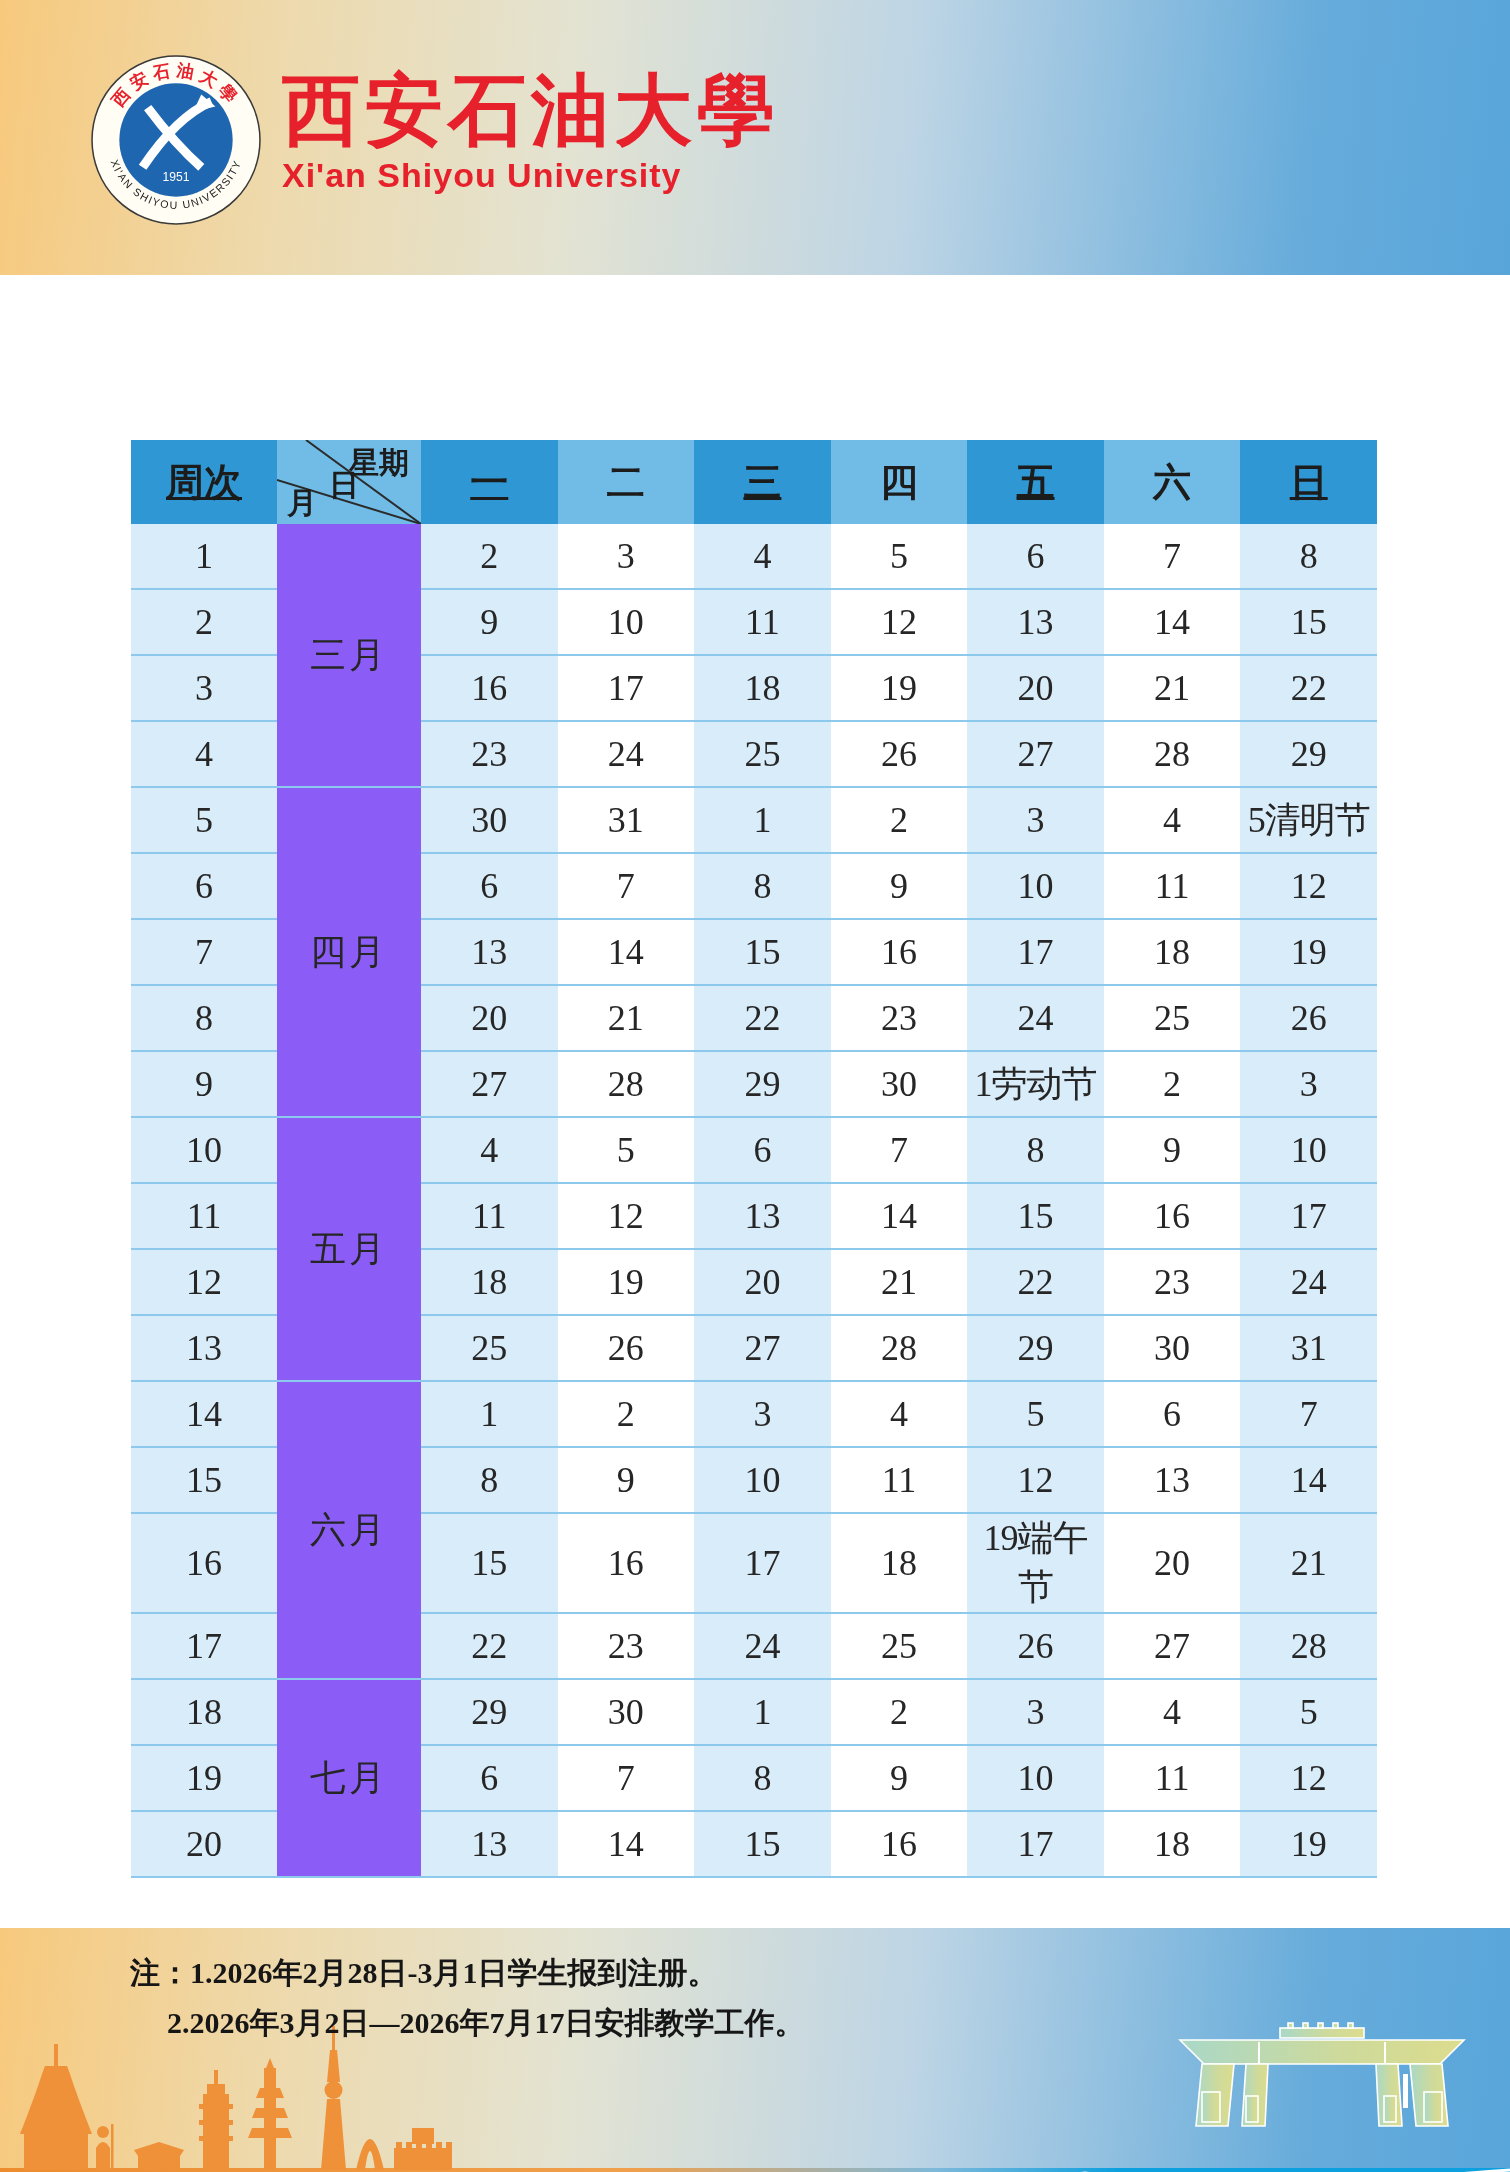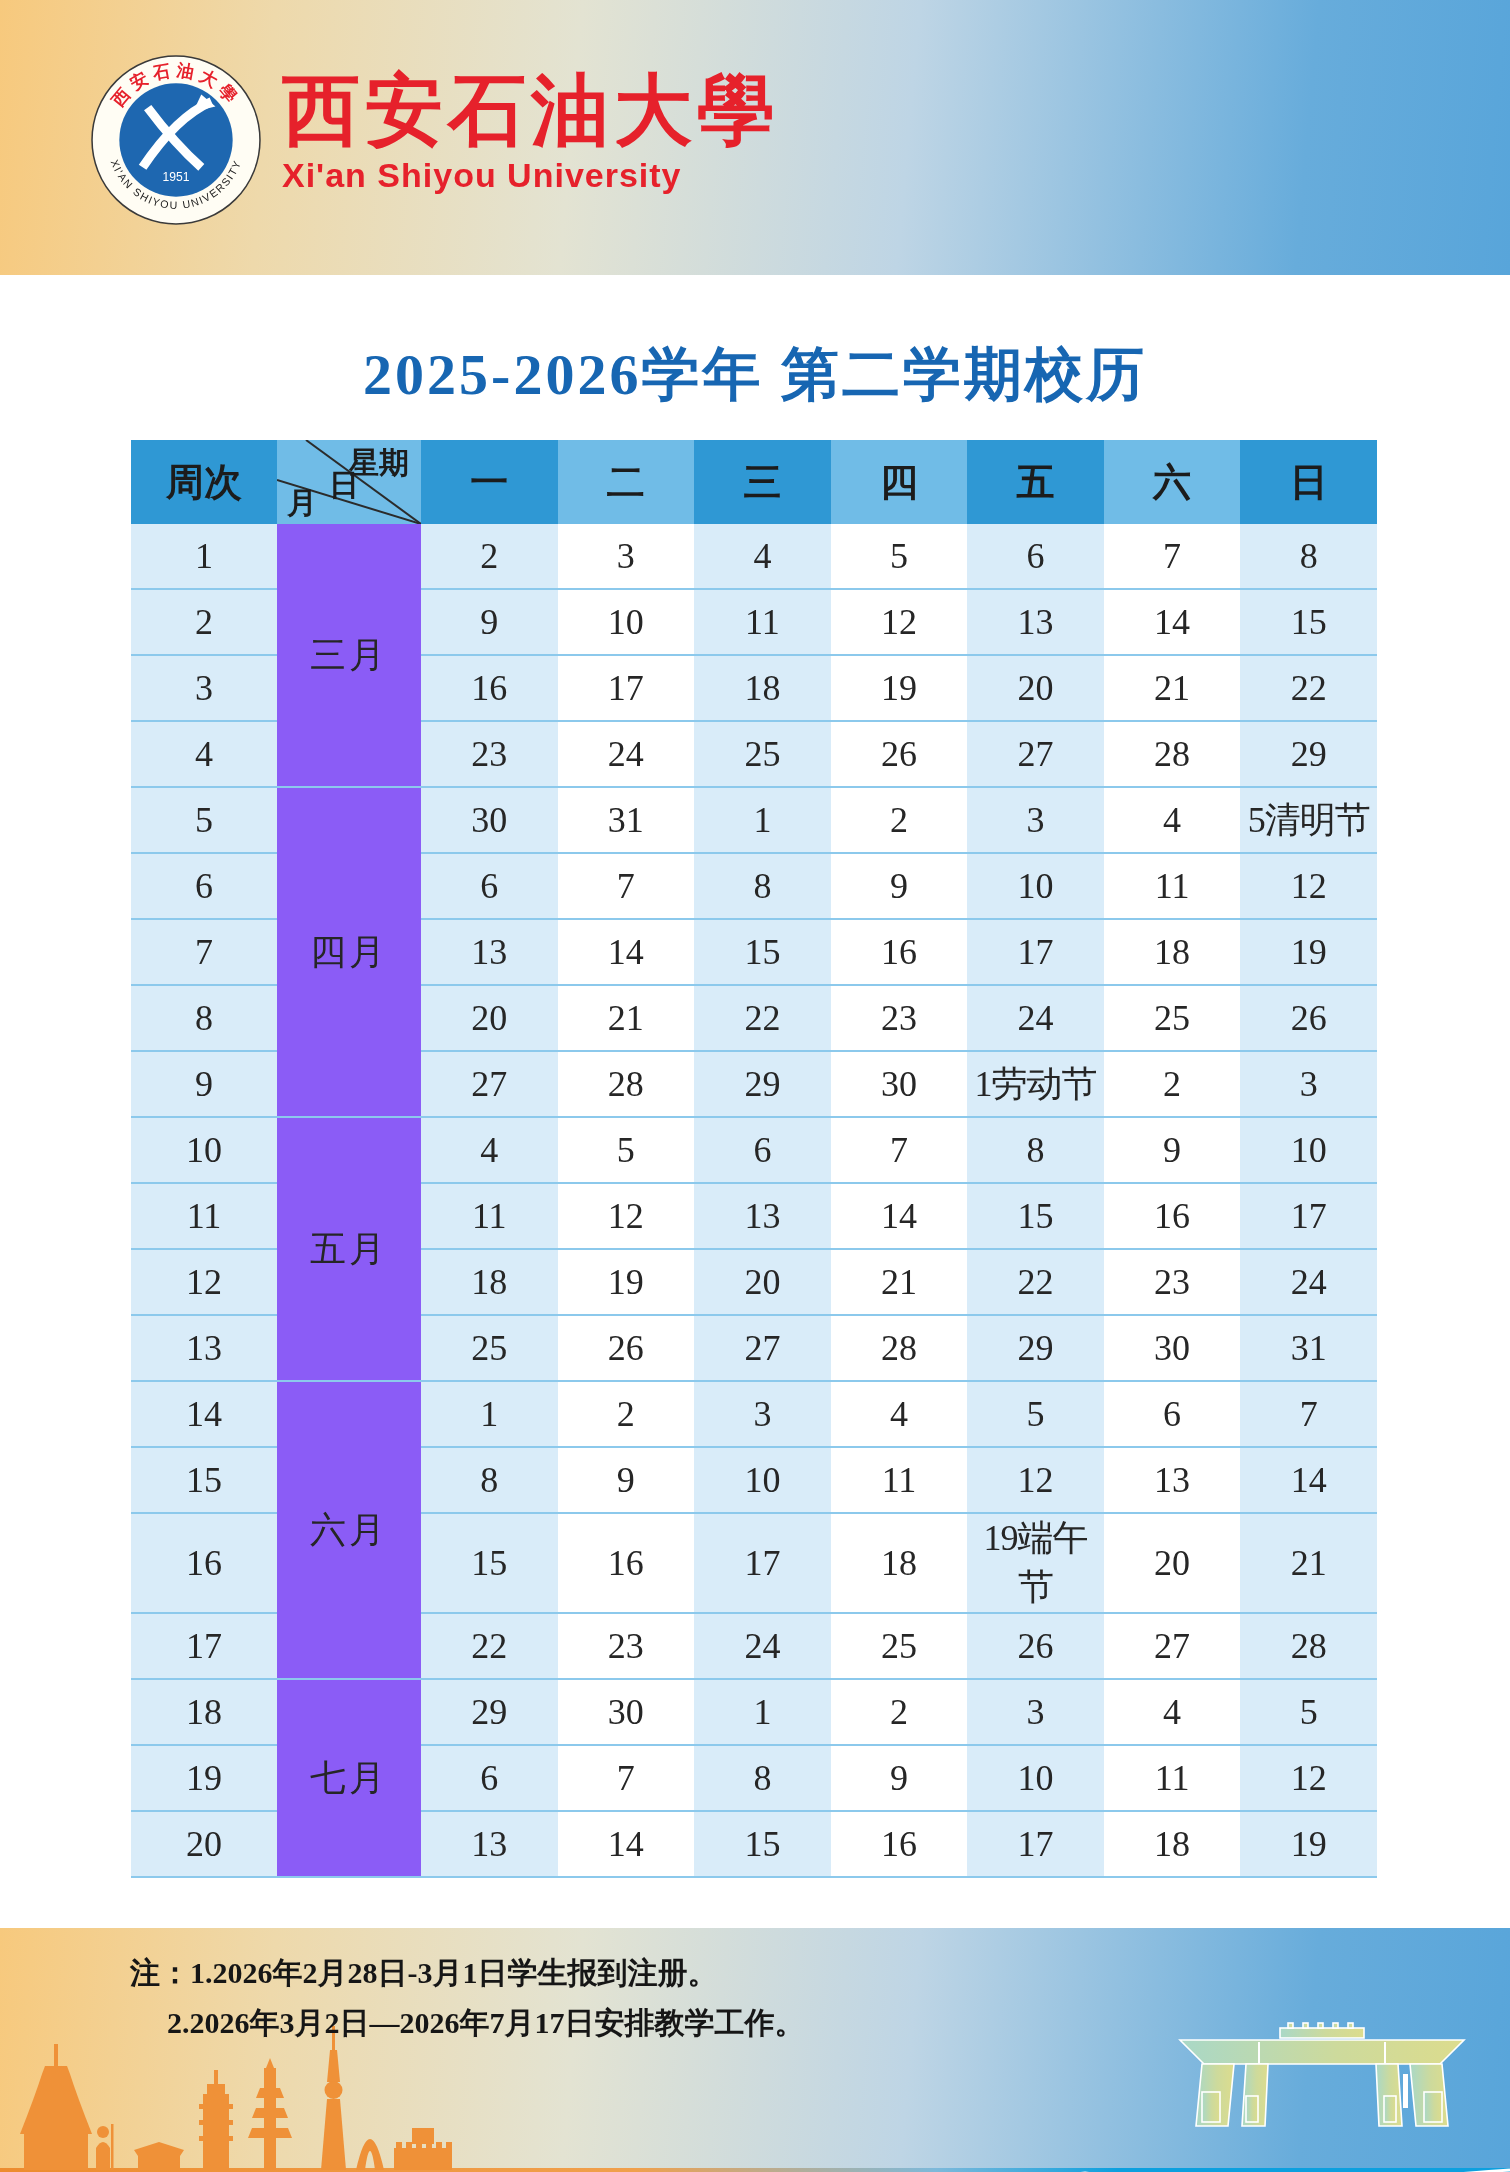--- a/index.html
+++ b/index.html
@@ -20,21 +20,21 @@
 
   
   .page-title{position:absolute;left:0;top:336px;width:1510px;text-align:center;
     font-size:58px;font-weight:bold;color:#1766b2;letter-spacing:3px;}
 
   
   .cal-wrap{position:absolute;left:131px;top:440px;width:1246px;}
   table.cal{border-collapse:collapse;table-layout:fixed;width:1246px;}
   .cal th,.cal td{padding:0;text-align:center;vertical-align:middle;}
   .cal thead th{height:84px;font-size:38px;font-weight:600;color:#1c1c1c;}
-  .h-dark{background:#2f98d4;}
+  .h-dark{background:#2f98d4;text-decoration:underline;}
   .h-light{background:#70bce7;}
   .h-red{color:#e8222d;}
   .cal tbody td{height:64px;border-bottom:2px solid #8cc9ec;font-size:36px;color:#262626;}
   .bg-b{background:#d9ecf9;}
   .bg-w{background:#ffffff;}
   .c-month{background:#8b5cf6;font-size:40px;letter-spacing:3px;color:#2a2a2a;}
   .red{color:#d4232e;}
   .holiday{font-size:29px;letter-spacing:-1px;font-family:Liberation Serif, serif;}
   
   .corner{position:relative;}
@@ -81,21 +81,20 @@
           <textPath href="#arcBottom" startOffset="50%" text-anchor="middle">XI'AN SHIYOU UNIVERSITY</textPath>
         </text>
       </svg>
       <div class="uni-names">
         <div class="uni-cn">西安石油大學</div>
         <div class="uni-en">Xi'an Shiyou University</div>
       </div>
     </div>
   </div>
 
-  <div class="page-title">2025-2026学年 第二学期校历</div>
 
   <div class="cal-wrap">
     <table class="cal">
       <colgroup>
         <col style="width:146px">
           <col style="width:144px">
         <col>
           <col>
           <col>
           <col>

